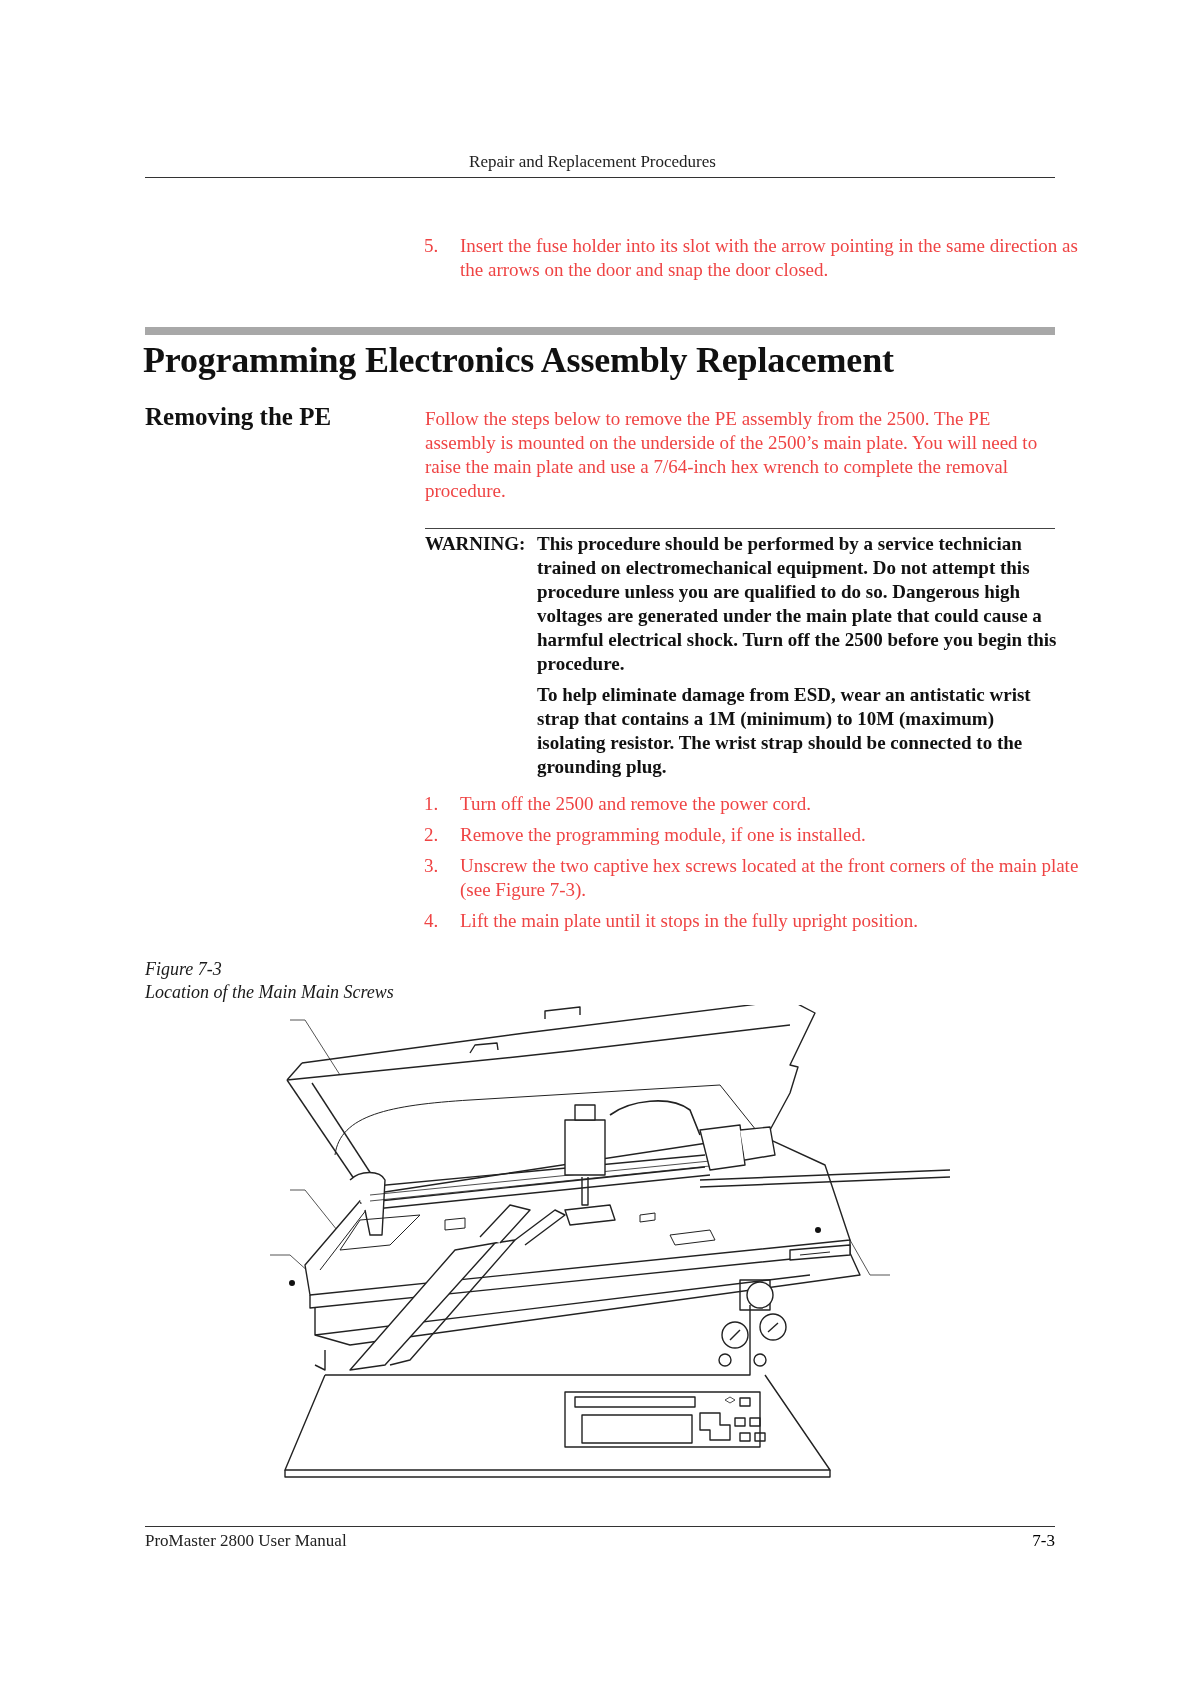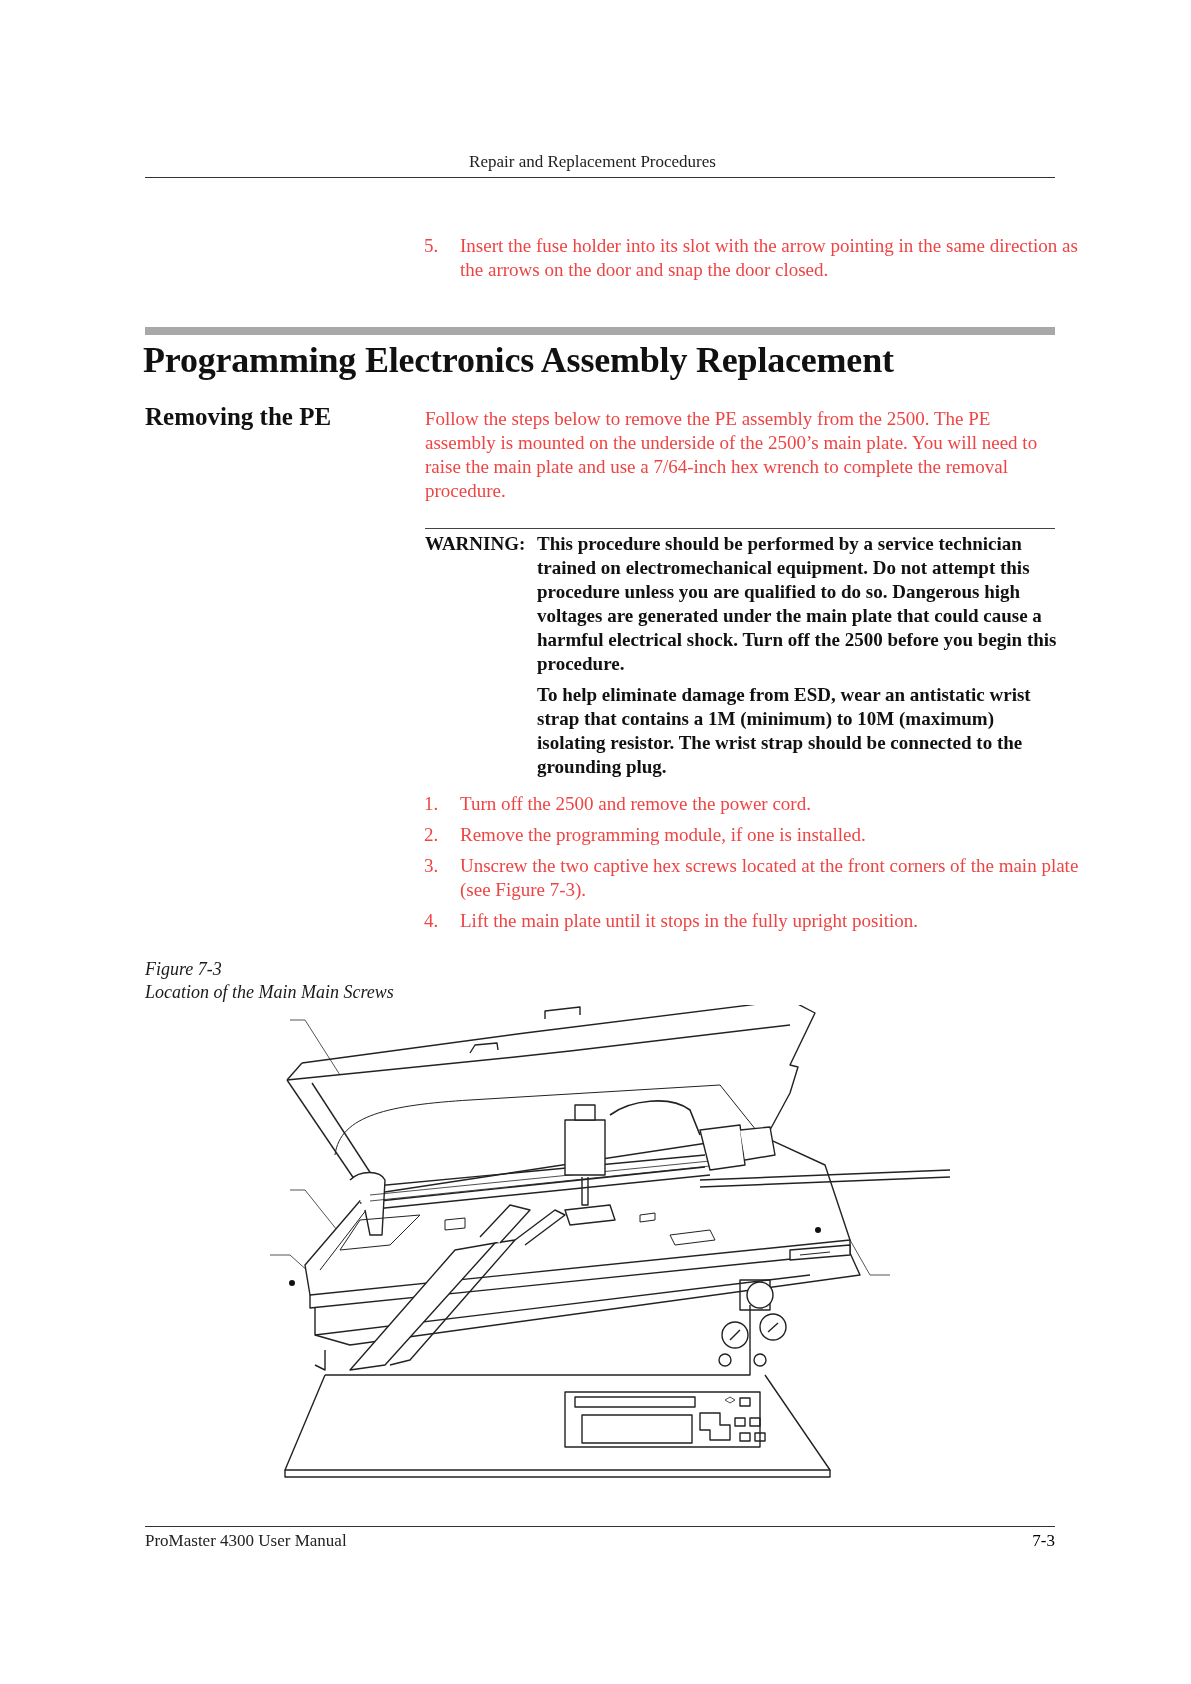--- a/index.html
+++ b/index.html
@@ -173,14 +173,14 @@
       <path d="M498,327 L508,318"></path>
       <circle cx="455" cy="355" r="6"></circle>
       <circle cx="490" cy="355" r="6"></circle>
       <path d="M520,255 L580,250 L580,240 L520,245 Z" fill="#fff"></path>
       <path d="M530,250 L560,247" stroke-width="1"></path>
     </g>
   </svg>
 </div>
 
 <div class="abs foot-rule"></div>
-<div class="abs footer-left">ProMaster 4300 User Manual</div>
+<div class="abs footer-left">ProMaster 2800 User Manual</div>
 <div class="abs footer-right">7-3</div>
 
 </body></html>

